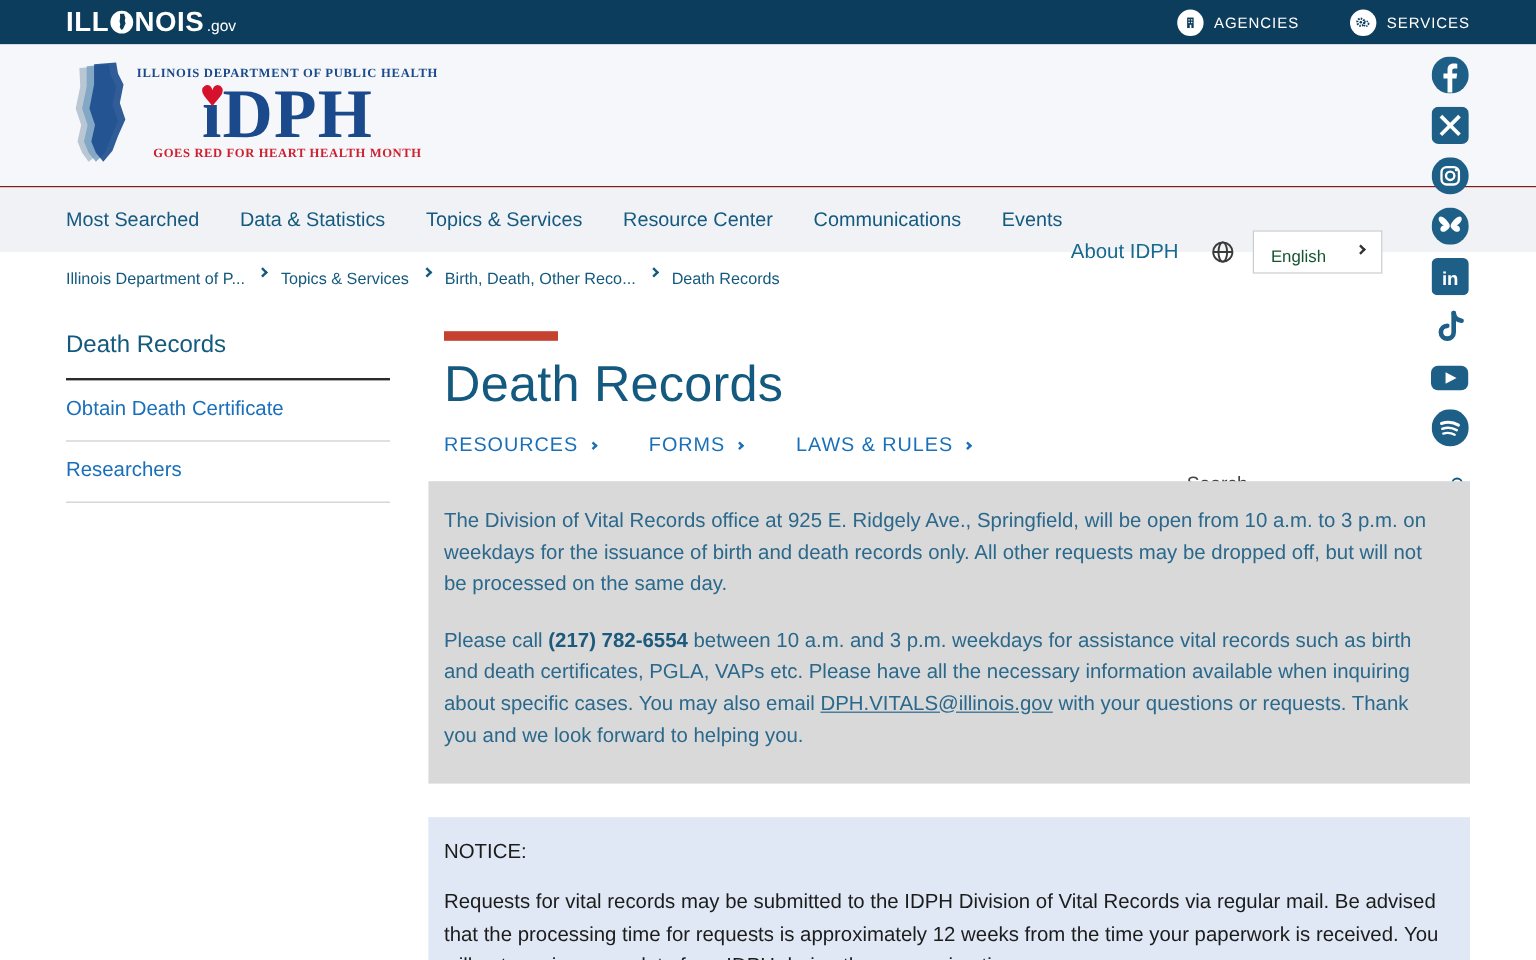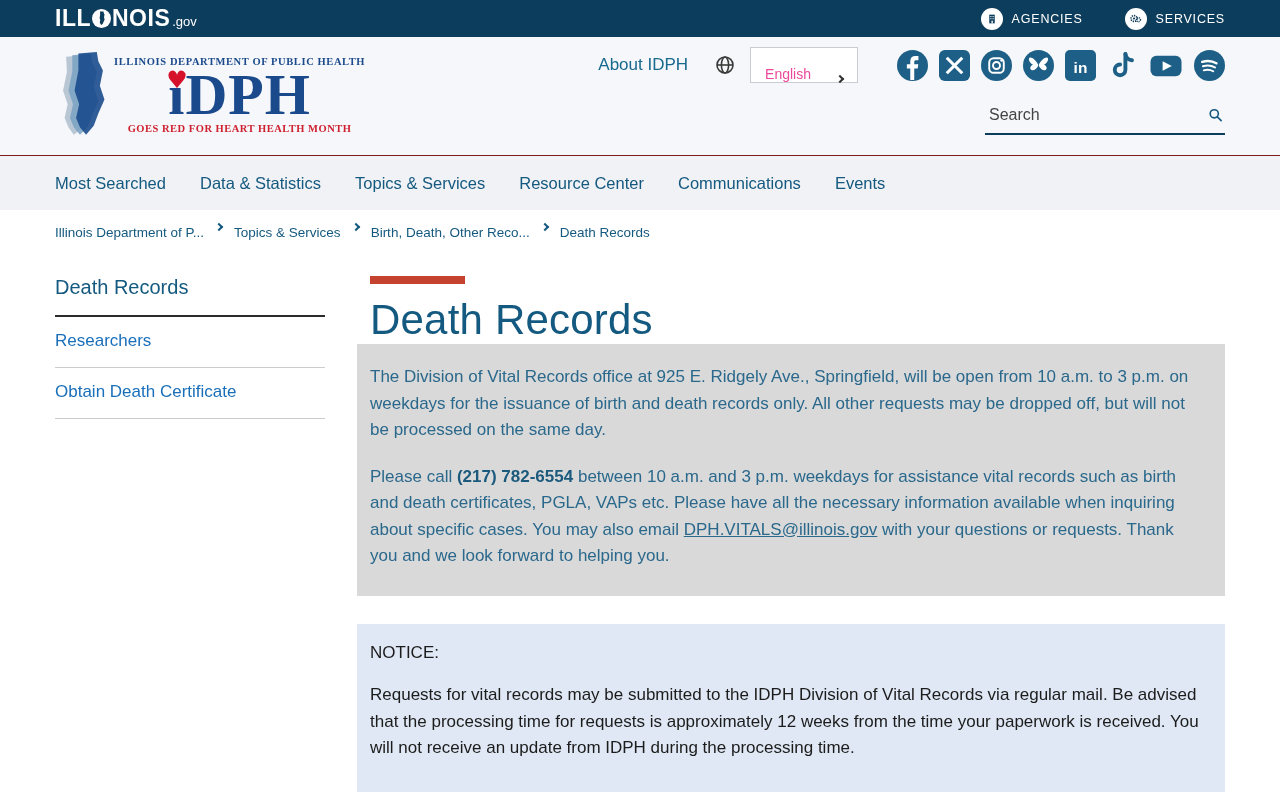--- a/index.html
+++ b/index.html
@@ -31,23 +31,23 @@
   .idph-acronym { font-family:"Liberation Serif", serif; font-size:58px; font-weight:700;
     color:#1b4a8c; line-height:.95; position:relative; letter-spacing:1px;}
   .idph-acronym .heart { position:absolute; left:-2px; top:1px; font-size:24px;
     color:#d6112b; font-family:"DejaVu Sans", sans-serif; line-height:1;}
   .idph-red { font-family:"Liberation Serif", serif; font-size:10.5px; font-weight:700;
     color:#cf2030; letter-spacing:.5px; white-space:nowrap; }
 
   .header-right { margin-left:auto; display:flex; flex-direction:column; align-items:flex-end; }
   .header-row1 { display:flex; align-items:center; gap:15px; margin-top:2px; }
   .about-link { color:#17698e; font-size:17px; margin-right:12px; cursor:pointer; }
-  .lang-box { background:#fff; border:1px solid #c9cdd1; height:36px; padding:0 14px;
-    display:flex; align-items:flex-end; gap:26px; font-size:14px; color:#ec4899; cursor:pointer; }
-  .social-row { display:flex; align-items:center; gap:11px; margin-left:24px; }
+  .lang-box { background:#fff; border:1px solid #c9cdd1; height:36px; padding:12px 14px;
+    display:flex; align-items:flex-start; gap:26px; font-size:14px; color:#14532d; cursor:pointer; }
+  .social-row { display:flex; align-items:center; gap:11px; margin-left:24px;flex-direction:column; }
   .social-row svg { display:block; cursor:pointer; }
   .search-wrap { width:240px; margin-top:14px; border-bottom:2px solid #0d3d5c;
     display:flex; align-items:center; padding:6px 2px 6px 4px;gap:12px; }
   .search-wrap input { border:none; outline:none; background:transparent; flex:1;
     font-size:16px; color:#333; font-family:"Liberation Sans", sans-serif; }
   .search-wrap input::placeholder { color:#444; }
 
   
   .mainnav { height:55px; background:#f0f2f5; display:flex; align-items:center;
     padding:0 55px; gap:34px; border-top:1px solid #7f1d1d; }
@@ -220,28 +220,42 @@
   <span class="chev"></span>
   <span class="crumb">Birth, Death, Other Reco...</span>
   <span class="chev"></span>
   <span class="crumb">Death Records</span>
 </div>
 
 <div class="content">
 
   <div class="sidebar">
     <div class="side-item active">Death Records</div>
+    <div class="side-item">Obtain Death Certificate</div>
     <div class="side-item">Researchers</div>
-    <div class="side-item">Obtain Death Certificate</div>
   </div>
 
   <div class="main">
     <div class="red-bar"></div>
     <h1 class="page-h1">Death Records</h1>
 
+    <div class="quicklinks">
+      <span class="quicklink">
+        <span>RESOURCES</span>
+        <span class="chev"></span>
+      </span>
+      <span class="quicklink">
+        <span>FORMS</span>
+        <span class="chev"></span>
+      </span>
+      <span class="quicklink">
+        <span>LAWS &amp; RULES</span>
+        <span class="chev"></span>
+      </span>
+    </div>
 
     <div class="info-box">
       <p>The Division of Vital Records office at 925 E. Ridgely Ave., Springfield, will be open from 10 a.m. to 3 p.m. on weekdays for the issuance of birth and death records only. All other requests may be dropped off, but will not be processed on the same day.</p>
       <p><span>Please call </span><span class="phone">(217) 782-6554</span><span> between 10 a.m. and 3 p.m. weekdays for assistance vital records such as birth and death certificates, PGLA, VAPs etc. Please have all the necessary information available when inquiring about specific cases. You may also email </span><a class="email">DPH.VITALS@illinois.gov</a><span> with your questions or requests. Thank you and we look forward to helping you.</span></p>
     </div>
 
     <div class="notice-box">
       <div class="notice-title">NOTICE:</div>
       <p>Requests for vital records may be submitted to the IDPH Division of Vital Records via regular mail. Be advised that the processing time for requests is approximately 12 weeks from the time your paperwork is received. You will not receive an update from IDPH during the processing time.</p>
     </div>

